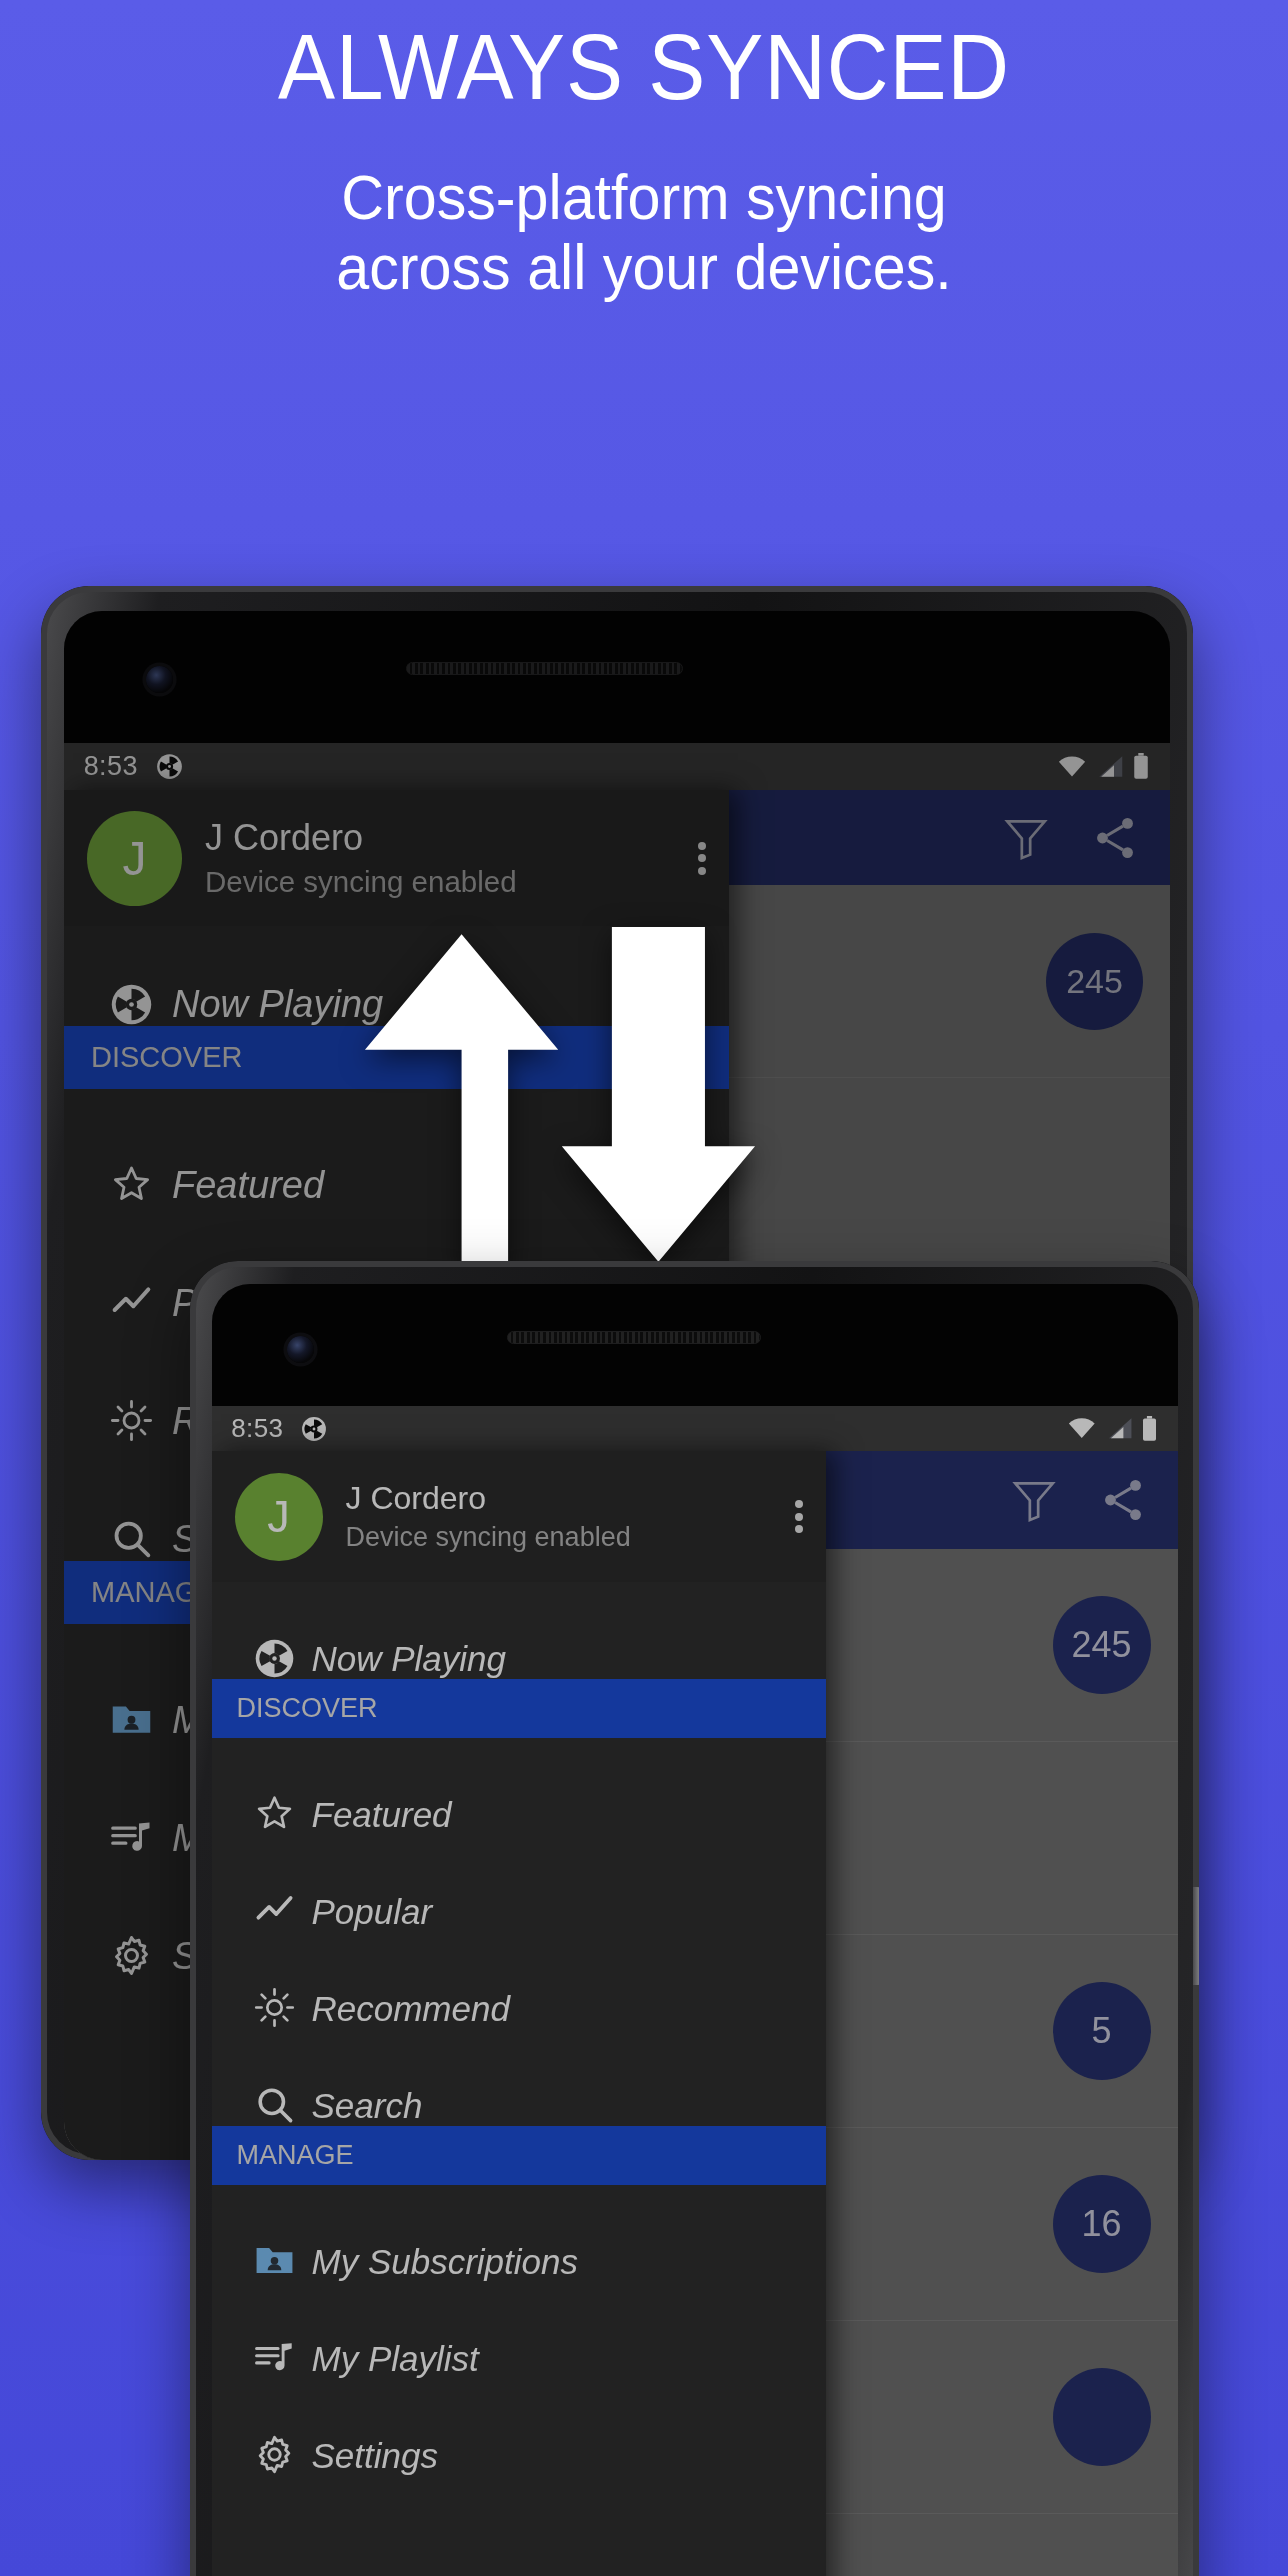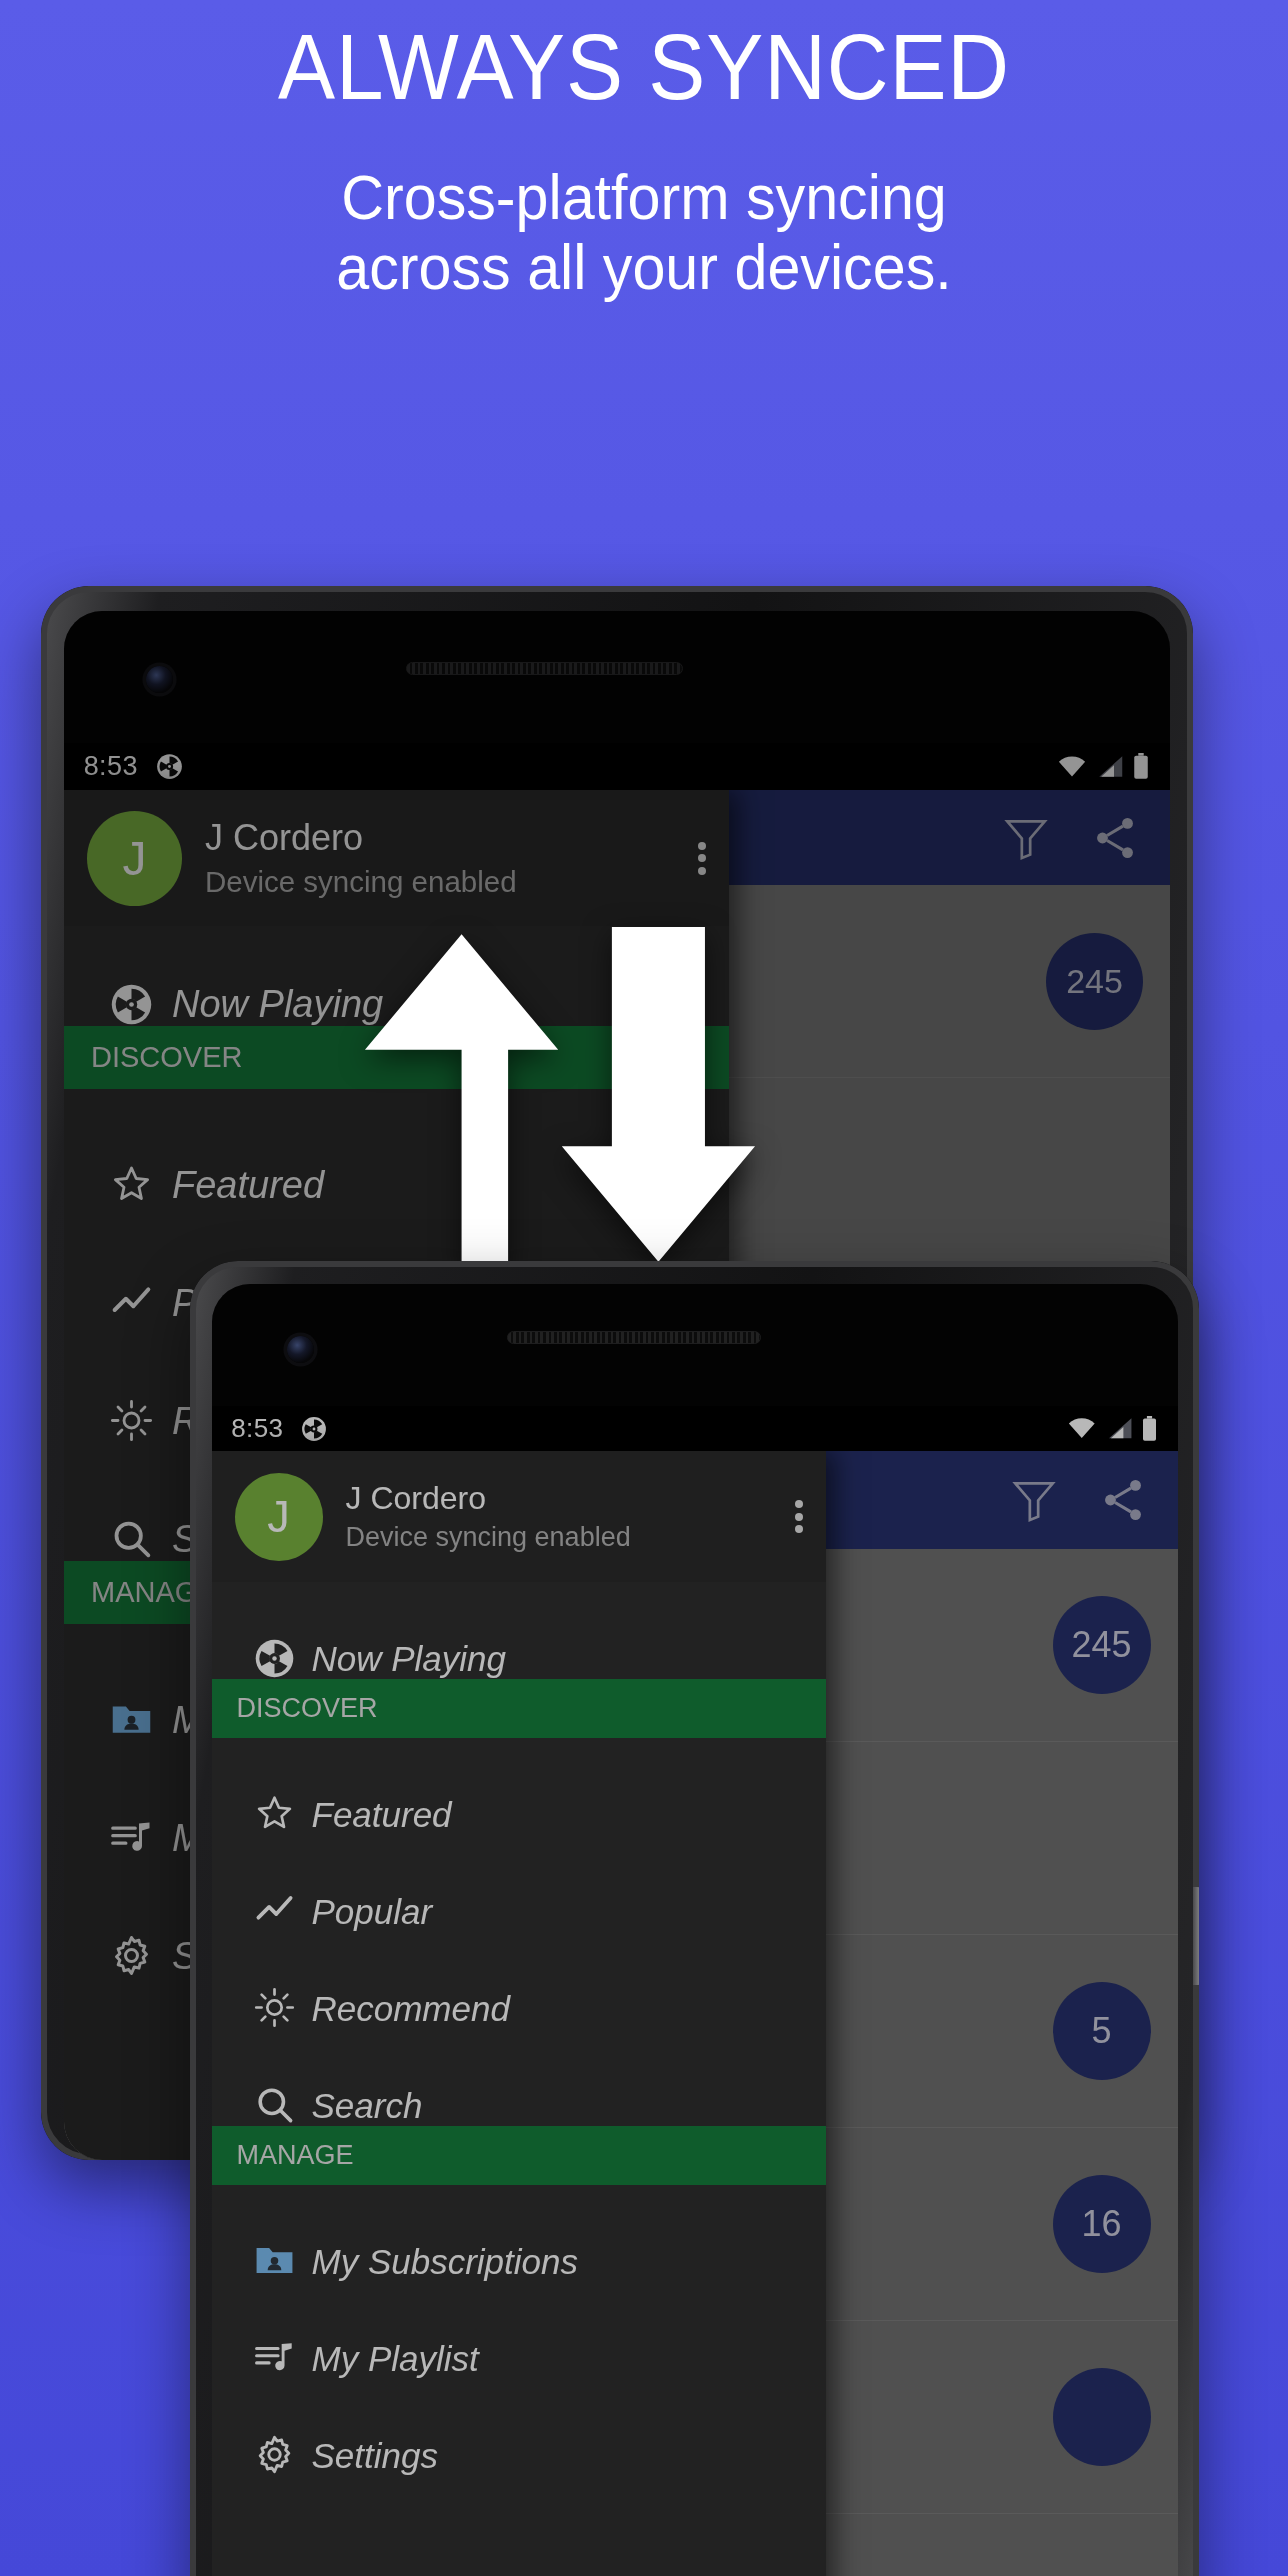--- a/index.html
+++ b/index.html
@@ -38,21 +38,21 @@
     box-shadow:0 0 0 3.6px #131317; }
   .speaker{ position:absolute; height:13.4px; border-radius:7.2px;
     background:repeating-linear-gradient(90deg,#2e2e2f 0 2.7px,#111 2.7px 5.4px);
     border:0.9px solid #2a2a2b; }
   .power-btn{ position:absolute; width:8px; border-radius:0 3.6px 3.6px 0;
     background:linear-gradient(90deg,#4a4a4c,#8d8d90); }
 
   
   .appscreen{ position:absolute; inset:0; background:#121212; }
   .statusbar{ display:flex; align-items:center; height:41px; padding:0 19.7px;
-      color:#fff; font-size:24px; background:#000000; }
+      color:#fff; font-size:24px; background:#404040; }
   .sb-time{ font-weight:400; letter-spacing:0.4px; }
   .sb-reel{ margin-left:18px; }
   .sb-right{ margin-left:auto; display:flex; align-items:center; gap:8px; }
 
   .content-root{ position:absolute; left:0; right:0; bottom:0; display:flex; }
 
   
   .app-right{ position:absolute; top:0; right:0; bottom:0; }
   .appbar{ height:82px; display:flex; align-items:center; justify-content:flex-end;
     gap:39px; padding-right:30px; }
@@ -69,21 +69,21 @@
     display:flex; align-items:center; justify-content:center; flex:none; }
   .dr-names{ margin-left:23px; flex:1; min-width:0; }
   .dr-name{ color:#fff; }
   .dr-sub{ color:#b6b6b6; margin-top:5.4px; white-space:nowrap; }
   .dots{ display:flex; flex-direction:column; gap:4.5px; align-items:center; flex:none; }
   .dots i{ display:block; border-radius:50%; background:#e8e8e8; }
 
   .dr-item{ display:flex; align-items:flex-end;font-style:italic; }
   .dr-ic{ display:flex; align-items:center; justify-content:center; flex:none; }
   .dr-label{ color:#fff; white-space:nowrap; }
-  .dr-section{ color:#e6e6e6; background:#15803d; display:flex; align-items:center; }
+  .dr-section{ color:#e6e6e6; background:#1d4ed8; display:flex; align-items:center; }
 
   
   .scrim{ position:absolute; inset:0; background:rgba(0,0,0,.42); pointer-events:none; }
   .scrim-front{ position:absolute; inset:0; background:rgba(0,0,0,.28); pointer-events:none; }
 
   .sync-arrows{ position:absolute; filter:drop-shadow(0 9px 14.3px rgba(0,0,0,.55)); }
   svg{ display:block; }
 </style>
 </head>
 <body>

